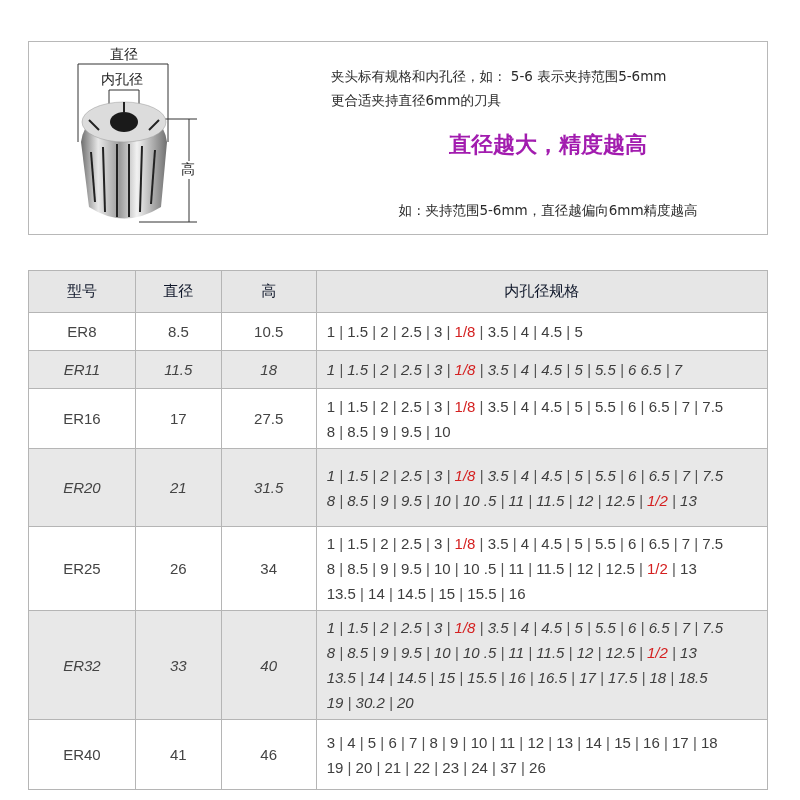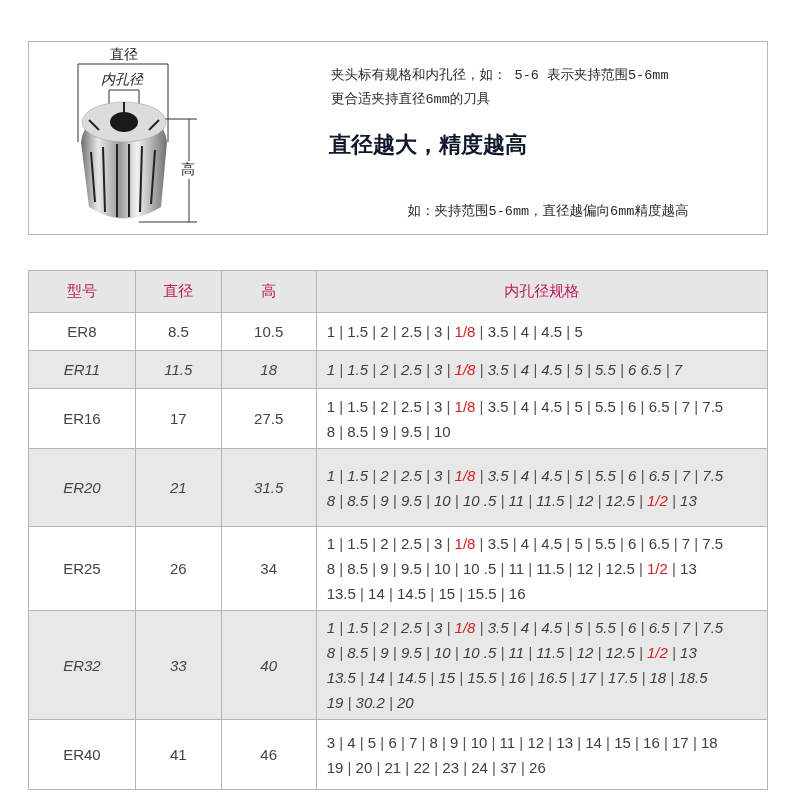--- a/index.html
+++ b/index.html
@@ -2,30 +2,30 @@
 <html><head>
 <meta charset="utf-8">
 <style>
   html, body { margin:0; padding:0; background:#ffffff; }
   body { width:800px; height:800px; position:relative; overflow:hidden;
          font-family:"DejaVu Sans","Liberation Sans",sans-serif; color:#3a3a3a; }
   .top-panel { position:absolute; left:28px; top:41px; width:738px; height:192px;
                border:1px solid #b8b8b8; background:#fff; }
   .diagram { position:absolute; left:0; top:0; width:240px; height:192px; }
   .lbl { position:absolute; font-size:14px; color:#222; white-space:nowrap; }
-  .notes { position:absolute; left:300px; top:0; width:438px; height:192px;font-family:Liberation Mono, monospace; }
+  .notes { position:absolute; left:300px; top:0; width:438px; height:192px; }
   .note1 { position:absolute; left:2px; top:22px; font-size:13.5px; line-height:24px; color:#2a2a2a; }
-  .note-red { position:absolute; left:0; width:438px; top:88px; 
-              font-size:22px; font-weight:bold; color:#0f172a; }
+  .note-red { position:absolute; left:0; width:438px; top:88px; text-align:center;
+              font-size:22px; font-weight:bold; color:#a21caf; }
   .note2 { position:absolute; left:0; width:438px; top:124px; text-align:center; font-size:13.5px; color:#2a2a2a;margin-top:36px; }
 
   table.spec { position:absolute; left:28px; top:270px; width:740px; border-collapse:collapse;
                font-family:"Liberation Sans","DejaVu Sans",sans-serif; font-size:15px; color:#444; }
   table.spec td, table.spec th { border:1px solid #b5b5b5; padding:0; }
-  table.spec th { background:#e6e6e6; font-weight:normal; height:41px; font-size:15px; color:#be185d; }
+  table.spec th { background:#e6e6e6; font-weight:normal; height:41px; font-size:15px; color:#0f172a; }
   table.spec td.c { text-align:center; }
   table.spec td.sizes { padding:4px 10px; line-height:25px; font-size:15px; color:#3e3e3e; }
   tr.alt td { background:#e8e8e8;font-style:italic; }
   .red { color:#d42020; }
   .sep { color:#555; }
 </style>
 </head>
 <body>
 
 <div class="top-panel">
@@ -60,21 +60,21 @@
         <line x1="88" y1="102" x2="88" y2="175"></line>
         <line x1="100" y1="102" x2="100" y2="175"></line>
         <line x1="113" y1="104" x2="111" y2="170"></line>
         <line x1="126" y1="108" x2="122" y2="162"></line>
         <line x1="60" y1="78" x2="70" y2="88"></line>
         <line x1="130" y1="78" x2="120" y2="88"></line>
         <line x1="95" y1="60" x2="95" y2="70"></line>
       </g>
     </svg>
     <div class="lbl" style="left:81px;top:4px;">直径</div>
-    <div class="lbl" style="left:72px;top:29px;font-style:italic;">内孔径</div>
+    <div class="lbl" style="left:72px;top:29px;">内孔径</div>
     <div class="lbl" style="left:152px;top:119px;background:#fff;">高</div>
   </div>
   <div class="notes">
     <div class="note1">
       <div>夹头标有规格和内孔径，如： 5-6  表示夹持范围5-6mm</div>
       <div>更合适夹持直径6mm的刀具</div>
     </div>
     <div class="note-red">直径越大，精度越高</div>
     <div class="note2">如：夹持范围5-6mm，直径越偏向6mm精度越高</div>
   </div>

